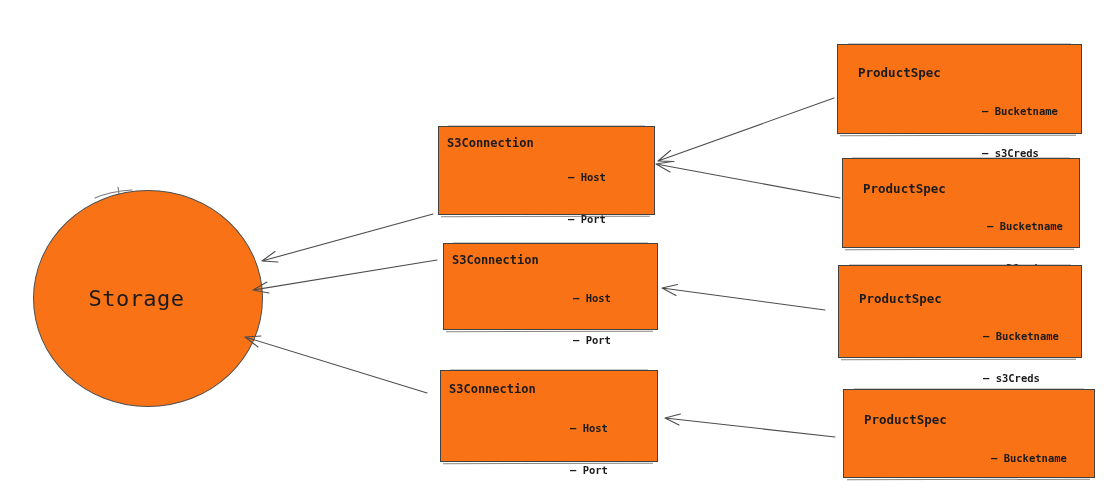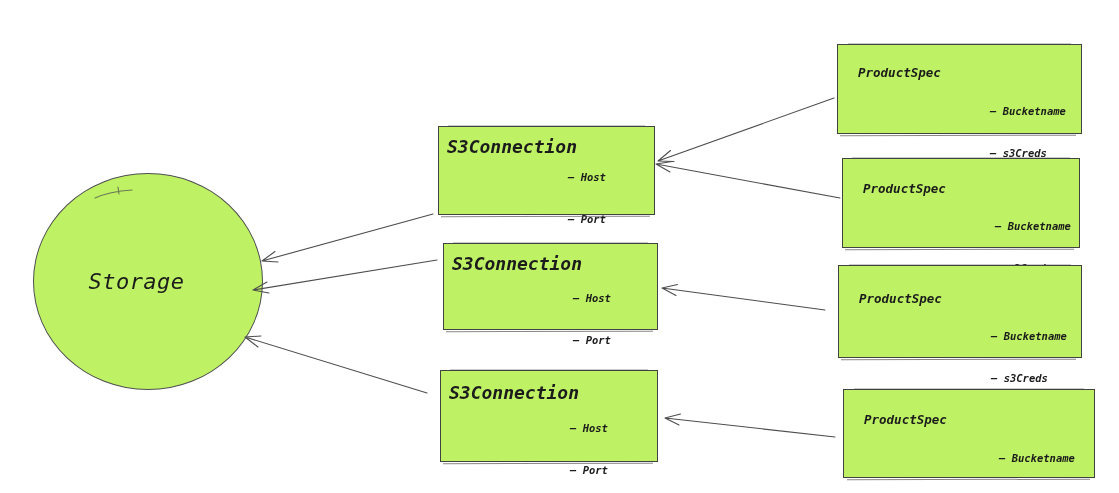--- a/index.html
+++ b/index.html
@@ -19,23 +19,22 @@
   .arrows {
     position: absolute;
     left: 0;
     top: 0;
     z-index: 3;
     pointer-events: none;
   }
   .node {
     position: absolute;
     box-sizing: border-box;
-    background: #bef264;
+    background: #f97316;
     z-index: 2;
-    font-style: italic;
   }
   .rect-node {
     border: 1.2px solid #424242;
   }
   
   .rect-node::after {
     content: "";
     position: absolute;
     left: 1%;
     right: 2%;
@@ -55,46 +54,45 @@
     border-top: 1px solid rgba(70,70,70,0.28);
   }
   .node-title {
     position: absolute;
     font-weight: 600;
     white-space: nowrap;
   }
   .s3-title {
     left: 8px;
     top: 9px;
-    font-size: 18px;
+    font-size: 12px;
   }
   .ps-title {
     left: 20px;
     top: 20px;
     font-size: 12.5px;
   }
   .attrs {
     position: absolute;
     font-size: 10.5px;
     font-weight: 600;
     line-height: 14px;
     white-space: pre;
   }
   .s3-attrs {
     left: 129px;
     top: 15px;
   }
   .ps-attrs {
     left: 144px;
     top: 31px;
-    margin-left: 8px;
   }
   .circle-node {
     left: 33px;
-    top: 173px;
+    top: 190px;
     width: 230px;
     height: 217px;
     border: 1.3px solid #4f4f4f;
     border-radius: 50%;
     display: flex;
     align-items: center;
     justify-content: center;
     padding-right: 23px;
   }
   .circle-label {

